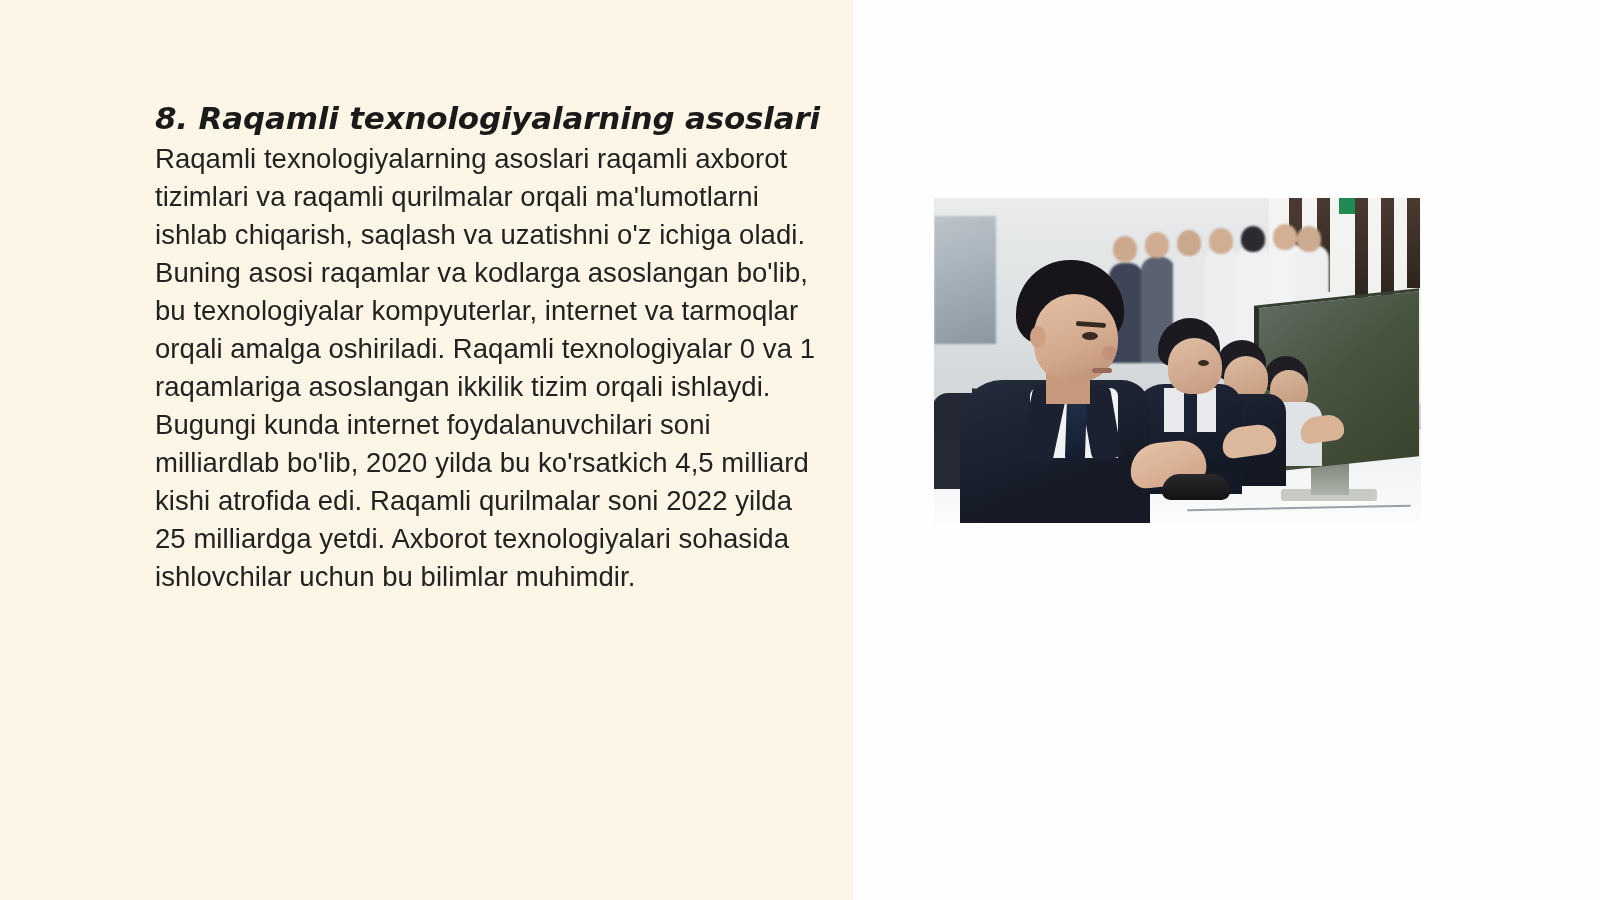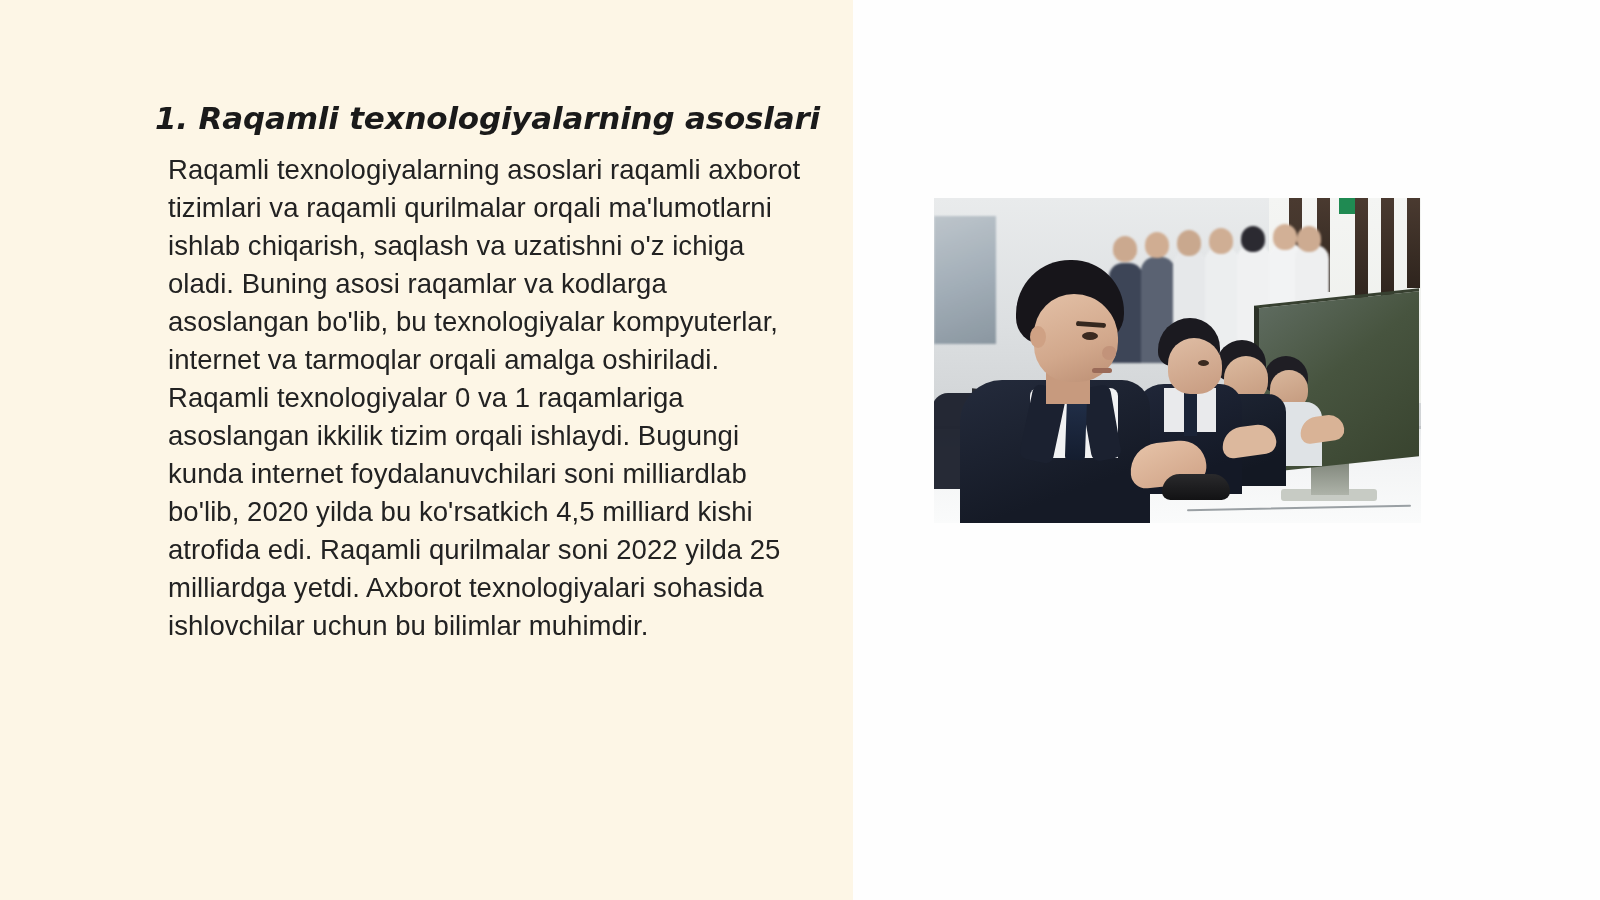--- a/index.html
+++ b/index.html
@@ -45,21 +45,21 @@
     letter-spacing: -0.2px;
     margin: 0 0 2px 0;
     white-space: pre-line;
   }
   .slide-body {
     font-family: "Liberation Sans", sans-serif;
     font-size: 27.5px;
     font-weight: 400;
     color: #222222;
     line-height: 38px;
-    margin: 13px;
+    margin: 0;
     letter-spacing: 0.05px;
   }
   
   .photo-frame {
     position: absolute;
     left: 934px;
     top: 198px;
     width: 487px;
     height: 325px;
     overflow: hidden;
@@ -426,21 +426,21 @@
   }
 </style>
 </head>
 <body>
 
 <div class="slide">
 
   <div class="cream-panel"></div>
 
   <div class="text-column">
-    <div class="slide-heading">1. Raqamli texnologiyalarning asoslari</div>
+    <div class="slide-heading">8. Raqamli texnologiyalarning asoslari</div>
     <div class="slide-body">Raqamli texnologiyalarning asoslari raqamli axborot tizimlari va raqamli qurilmalar orqali ma'lumotlarni ishlab chiqarish, saqlash va uzatishni o'z ichiga oladi. Buning asosi raqamlar va kodlarga asoslangan bo'lib, bu texnologiyalar kompyuterlar, internet va tarmoqlar orqali amalga oshiriladi. Raqamli texnologiyalar 0 va 1 raqamlariga asoslangan ikkilik tizim orqali ishlaydi. Bugungi kunda internet foydalanuvchilari soni milliardlab bo'lib, 2020 yilda bu ko'rsatkich 4,5 milliard kishi atrofida edi. Raqamli qurilmalar soni 2022 yilda 25 milliardga yetdi. Axborot texnologiyalari sohasida ishlovchilar uchun bu bilimlar muhimdir.</div>
   </div>
 
   <div class="photo-frame">
     <div class="photo-scene">
 
       <div class="wall"></div>
       <div class="wall-poster"></div>
 
       <div class="window-area">

